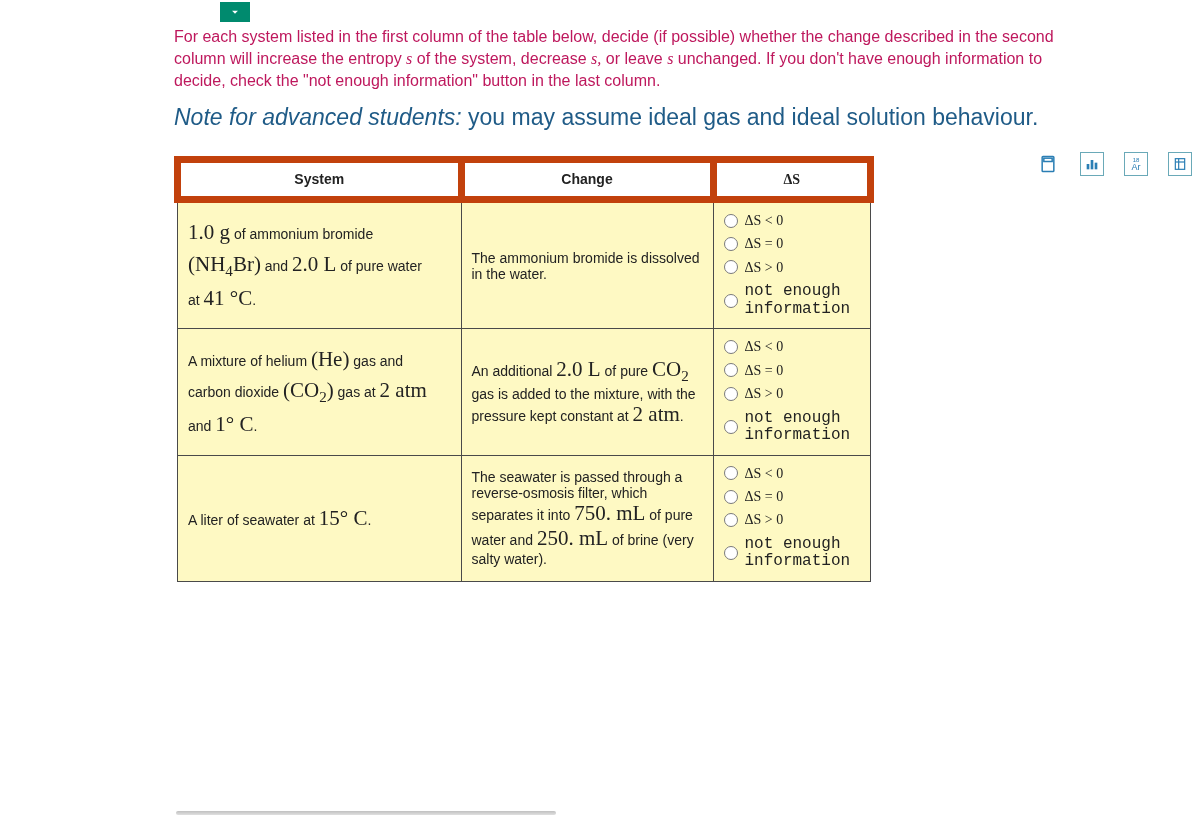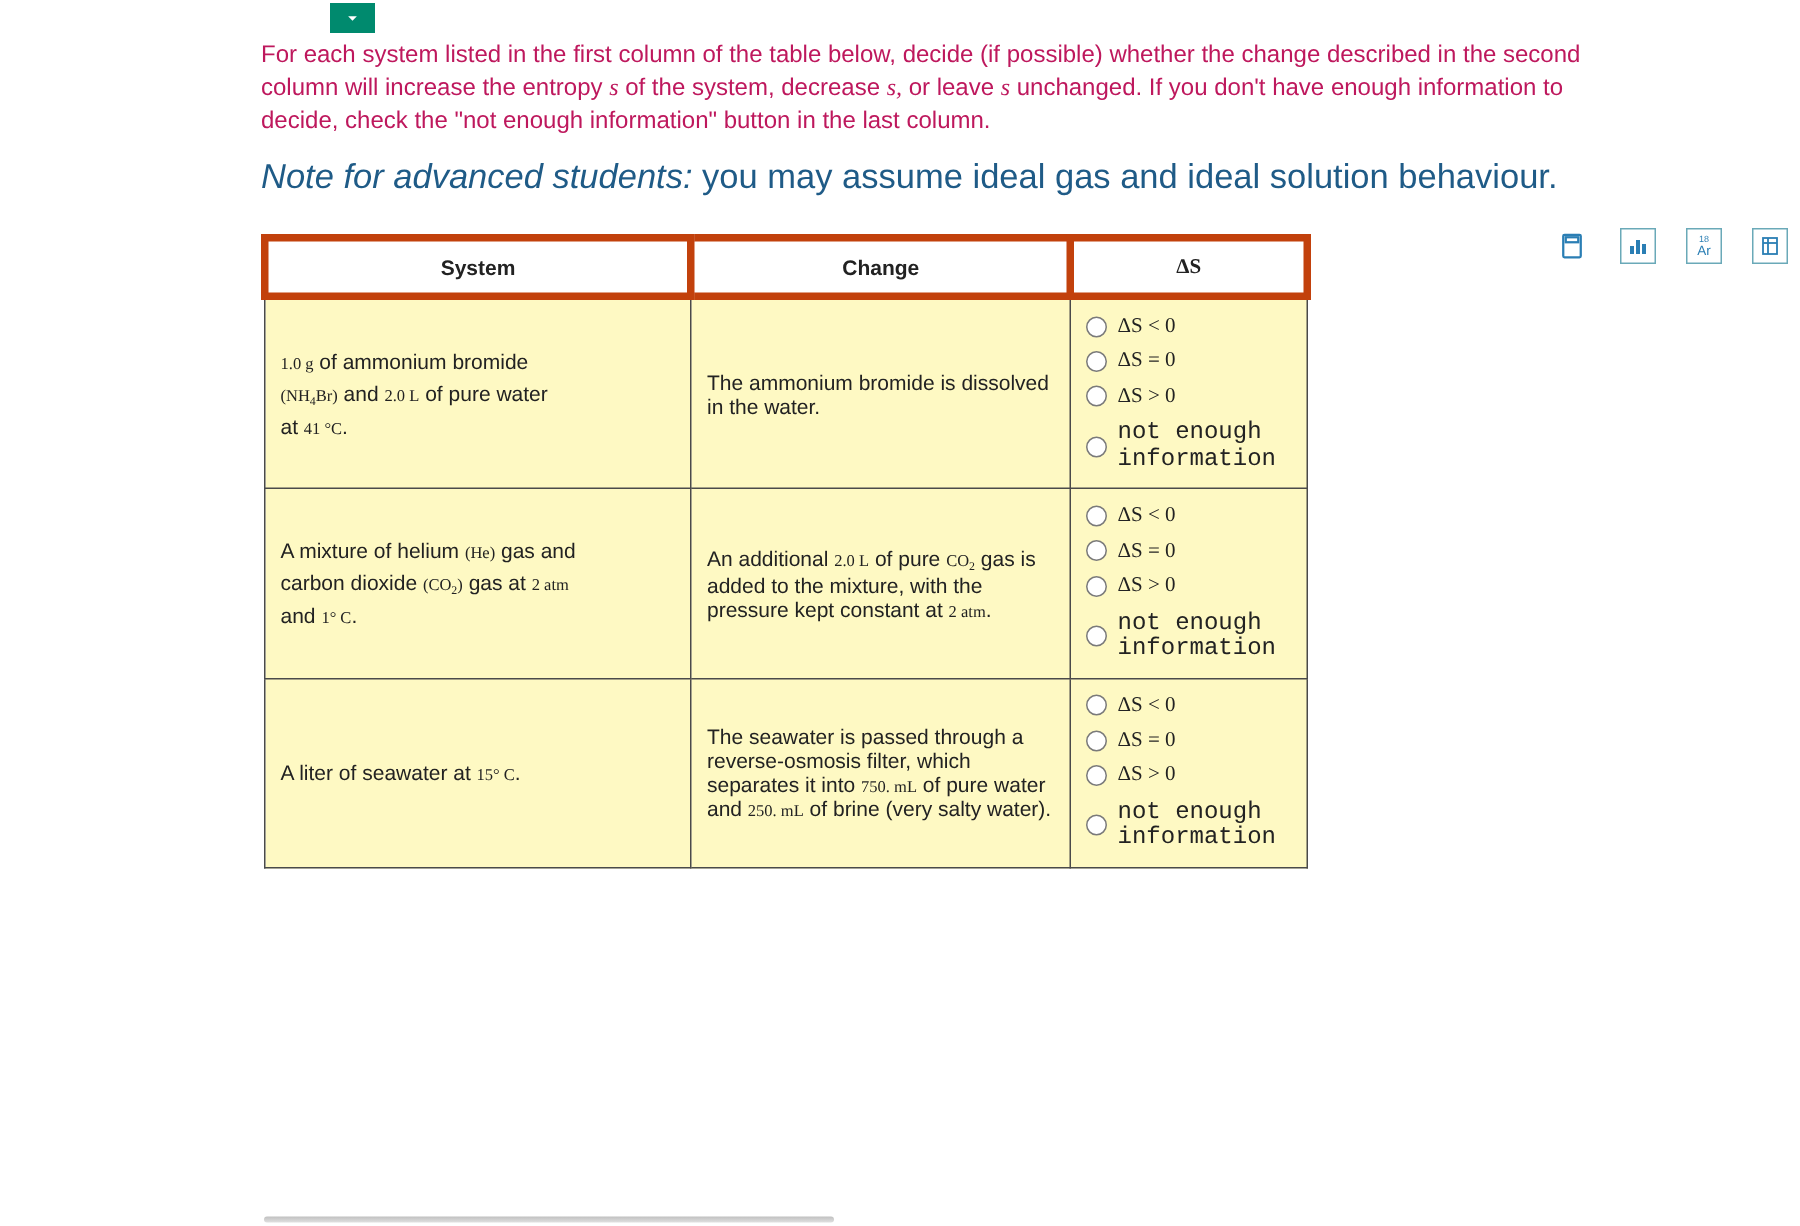--- a/index.html
+++ b/index.html
@@ -43,36 +43,36 @@
     margin-bottom: 22px;
   }
   .note .emph { font-style: italic; }
   table.entropy {
     border-collapse: collapse;
     width: 700px;
     font-size: 14px;
     color: #222;
   }
   table.entropy th {
-    border: 5px solid #c2410c;
+    border: 7px solid #c2410c;
     padding: 8px 6px;
     font-weight: 700;
     background: #fff;
     text-align: center;
   }
   table.entropy td {
     border: 1px solid #4a4a4a;
     padding: 10px 10px;
     vertical-align: middle;
     background: #fef9c3;
   }
   .system-col { width: 270px; }
   .change-col { width: 240px; }
   .ds-col { width: 150px; }
-  .bignum { font-family: Georgia, 'Times New Roman', serif; font-size: 11px; }
+  .bignum { font-family: Georgia, 'Times New Roman', serif; font-size: 21px; }
   .serif { font-family: Georgia, 'Times New Roman', serif; margin-top: 18px; }
   sub { font-size: 0.72em; }
   .options { display: flex; flex-direction: column; gap: 8px; }
   .opt { display: flex; align-items: center; gap: 7px; }
   .radio {
     width: 14px; height: 14px; border: 1.5px solid #7a7a7a; border-radius: 50%;
     flex-shrink: 0; cursor: pointer; background: #fff;
   }
   .opt-label { font-family: Georgia, 'Times New Roman', serif; font-size: 14px; line-height: 1.1; }
   .opt-label.plain { font-family: Liberation Mono, monospace; font-size: 16px; }

